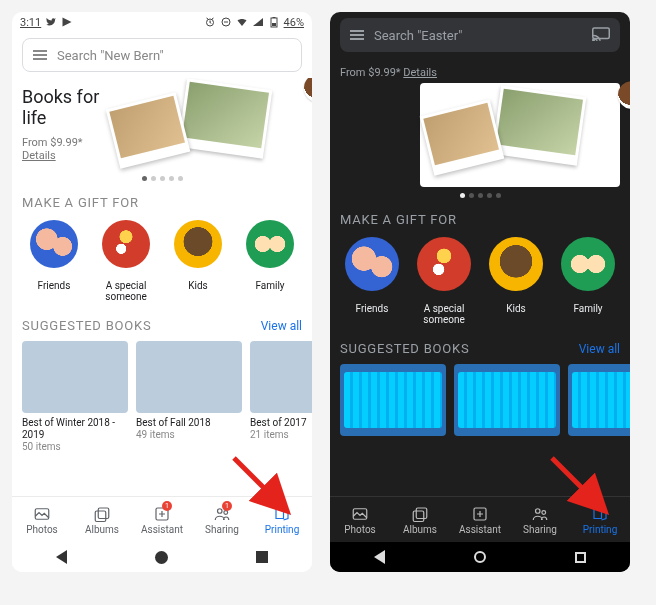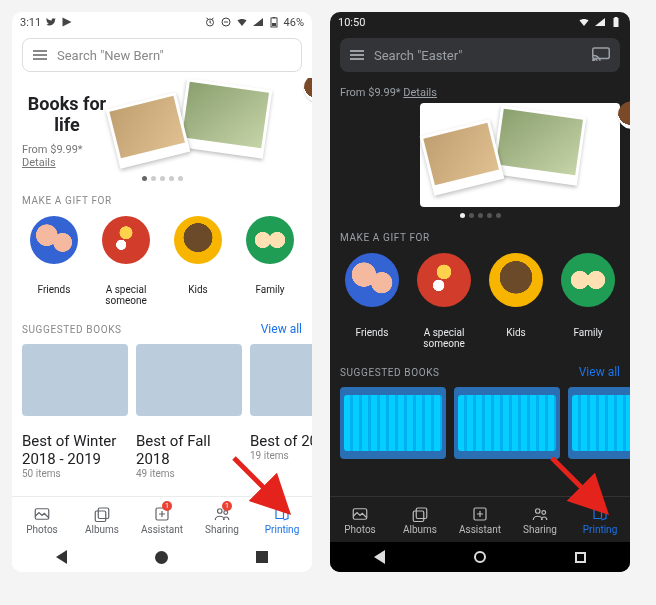--- a/index.html
+++ b/index.html
@@ -5,80 +5,80 @@
   * { box-sizing: border-box; margin: 0; padding: 0; font-family: Roboto, "Helvetica Neue", Arial, sans-serif; }
   body { background: #f4f4f4; display: flex; gap: 18px; padding: 12px; }
   .phone { width: 300px; height: 560px; border-radius: 10px; overflow: hidden; position: relative; display: flex; flex-direction: column; }
   .light { background: #ffffff; color: #202124; }
   .dark  { background: #1e1e1e; color: #e8eaed; }
 
   
   .statusbar { height: 20px; display: flex; align-items: center; justify-content: space-between; padding: 0 8px; font-size: 11px; }
   .statusbar .sicons { display: flex; gap: 4px; align-items: center; }
   .statusbar svg { width: 12px; height: 12px; }
-  .light .statusbar { color: #444; fill:#444; }
+  .light .statusbar { color: #444; fill:#444;text-decoration:underline; }
   .dark  .statusbar { color: #eee; fill:#eee; }
 
   
   .searchbar { margin: 6px 10px; height: 34px; border-radius: 8px; display: flex; align-items: center; padding: 0 10px; gap: 10px; font-size: 13px; }
   .light .searchbar { border:1px solid #dadce0; background:#fff; color:#888; }
   .dark  .searchbar { background:#333438; color:#9aa0a6; }
   .hamburger { display:inline-flex; flex-direction:column; gap:2px; }
   .hamburger span { width:14px; height:2px; background:currentColor; }
   .cast-icon { margin-left:auto; }
   .cast-icon svg { width:18px; height:14px; stroke:currentColor; fill:none; stroke-width:2; }
 
   
   .content { flex:1; overflow:hidden; padding: 0 10px; position:relative; }
   .dark .content { background:#1e1e1e; }
 
-  .hero-title { font-size:18px; font-weight:700; margin-top:15px;text-align:center; }
+  .hero-title { font-size:18px; font-weight:400; margin-top:8px; }
   .hero-sub { font-size:11px; color:#777; margin-top:8px; }
   .hero-sub .u { text-decoration:underline; }
   .dark .hero-sub { color:#9aa0a6; }
 
   
   .hero-img { position:relative; height:90px; margin:2px auto 0; width:190px; }
   .polaroid { position:absolute; background:#fff; box-shadow:0 2px 4px rgba(0,0,0,.25); padding:3px 3px 10px; }
   .polaroid .p { width:66px; height:48px; background:linear-gradient(135deg,#c0a070,#e0c090); }
   .p1 { left:0; top:20px; transform:rotate(-14deg); }
   .p2 { left:70px; top:4px; transform:rotate(8deg); }
   .p2 .p { width:80px; height:56px; background:linear-gradient(135deg,#8a9f6e,#c6d4a8);}
   .mug { position:absolute; right:-30px; top:-6px; width:28px; height:28px; border-radius:50%; background:radial-gradient(circle at 45% 40%, #7a4a28 0 55%, #fff 56% 100%); box-shadow:0 1px 2px rgba(0,0,0,.2);}
   .mug::after{content:""; position:absolute; right:-6px; top:9px; width:10px; height:10px; border:3px solid #2ba9d8; border-left:none; border-radius:0 10px 10px 0;}
   .light .hero-img{ margin-left:auto; margin-right:0; }
 
   .dots { display:flex; gap:4px; justify-content:center; margin-top:6px; }
   .dots span { width:5px; height:5px; border-radius:50%; background:#ccc; }
   .dots .on { background:#666; }
   .dark .dots span{background:#555;} .dark .dots .on{background:#eee;}
 
-  .section-label { font-size:10px; letter-spacing:.06em; color:#888; margin-top:14px; text-transform:uppercase; }
+  .section-label { font-size:13px; letter-spacing:.06em; color:#888; margin-top:14px; text-transform:uppercase; }
   .dark .section-label{ color:#9aa0a6; }
 
   
   .gift-row { display:flex; justify-content:space-between; margin-top:10px; }
-  .gift { width:64px; display:flex; flex-direction:column; align-items:center; font-size:10px; text-align:center; gap:20px;}
+  .gift { width:64px; display:flex; flex-direction:column; align-items:center; font-size:10px; text-align:center; gap:12px;}
   .gift .avatar{ width:48px; height:48px; border-radius:50%; }
   .dark .gift .avatar{ width:54px; height:54px; }
   .g-friends{background:radial-gradient(circle at 35% 40%, #f4b99f 0 25%, transparent 26%), radial-gradient(circle at 68% 55%, #f4b99f 0 22%, transparent 23%), #3464d4;}
   .g-special{background:radial-gradient(circle at 50% 35%, #ffd24d 0 16%, transparent 17%), radial-gradient(circle at 40% 60%, #fff 0 12%, transparent 13%), #d23c2a;}
   .g-kids{background:radial-gradient(circle at 50% 45%, #6b4a2a 0 40%, transparent 41%),#f7b500;}
   .g-family{background:radial-gradient(circle at 35% 50%, #ffe0b2 0 20%, transparent 21%), radial-gradient(circle at 65% 50%, #ffe0b2 0 20%, transparent 21%), #1f9d55;}
 
   
   .sub-head{display:flex; justify-content:space-between; align-items:baseline; margin-top:16px;}
   .viewall{ font-size:12px; color:#1a73e8; }
   .books{ display:flex; gap:8px; margin-top:8px; }
   .book{ flex:0 0 106px; }
   .book .thumb{ height:72px; border-radius:4px; background:#bcd; }
   .bt-winter{background:linear-gradient(180deg,#5a99c2,#8fb8cf 60%,#6a8b74);}
   .bt-fall{background:linear-gradient(180deg,#cfd6da,#a9b0b4);}
   .bt-2017{background:linear-gradient(180deg,#7da06b,#b8c99a);}
-  .book .title{ font-size:15px; margin-top:16px; line-height:1.2; }
+  .book .title{ font-size:10px; margin-top:4px; line-height:1.2; }
   .book .count{ font-size:10px; color:#888; }
   .dark .book .thumb{ background:#2a6fb3; }
   .dark .redact{position:relative; overflow:hidden;}
   .dark .redact::after{content:""; position:absolute; inset:8px 4px; background:repeating-linear-gradient(90deg,#19c0f4 0 6px,#0aa8de 6px 9px); filter:contrast(1.2); border-radius:3px;}
 
   
   .nav{ height:46px; display:flex; border-top:1px solid rgba(0,0,0,.08); }
   .dark .nav{ border-top:1px solid #333; }
   .nav .item{ flex:1; display:flex; flex-direction:column; align-items:center; justify-content:center; font-size:10px; gap:1px; color:#5f6368; position:relative;}
   .dark .nav .item{ color:#bbb; }
@@ -213,21 +213,21 @@
         <div class="count">50 items</div>
       </div>
       <div class="book">
         <div class="thumb bt-fall"></div>
         <div class="title">Best of Fall 2018</div>
         <div class="count">49 items</div>
       </div>
       <div class="book">
         <div class="thumb bt-2017"></div>
         <div class="title">Best of 2017</div>
-        <div class="count">19 items</div>
+        <div class="count">21 items</div>
       </div>
     </div>
 
   </div>
 
   <div class="nav">
     <div class="item">
         <svg viewBox="0 0 24 24">
           <rect x="3" y="5" width="18" height="14" rx="2"></rect>
           <path d="M3 15l5-5 4 4 3-3 6 6"></path>
@@ -278,35 +278,20 @@
           <marker id="ah1" markerWidth="8" markerHeight="8" refX="6" refY="4" orient="auto">
             <path d="M0 0L8 4L0 8z" fill="#e3231c"></path>
           </marker>
         </defs>
         <path d="M10 10 L60 60" stroke="#e3231c" stroke-width="5" fill="none" marker-end="url(#ah1)"></path>
       </svg>
   </div>
 </div>
 
 <div class="phone dark">
-  <div class="statusbar">
-    <span>10:50</span>
-    <div class="sicons">
-      <svg viewBox="0 0 24 24">
-          <path fill="currentColor" d="M12 20l9-11c-5-4-13-4-18 0z"></path>
-        </svg>
-      <svg viewBox="0 0 24 24">
-          <path fill="currentColor" d="M2 20h20L22 4z"></path>
-        </svg>
-      <svg viewBox="0 0 24 24">
-          <rect x="7" y="4" width="10" height="18" fill="currentColor"></rect>
-          <rect x="9" y="2" width="6" height="2" fill="currentColor"></rect>
-        </svg>
-    </div>
-  </div>
 
   <div class="searchbar">
     <span class="hamburger">
         <span></span>
         <span></span>
         <span></span>
       </span>
     <span>Search "Easter"</span>
     <span class="cast-icon">
       <svg viewBox="0 0 24 18">

